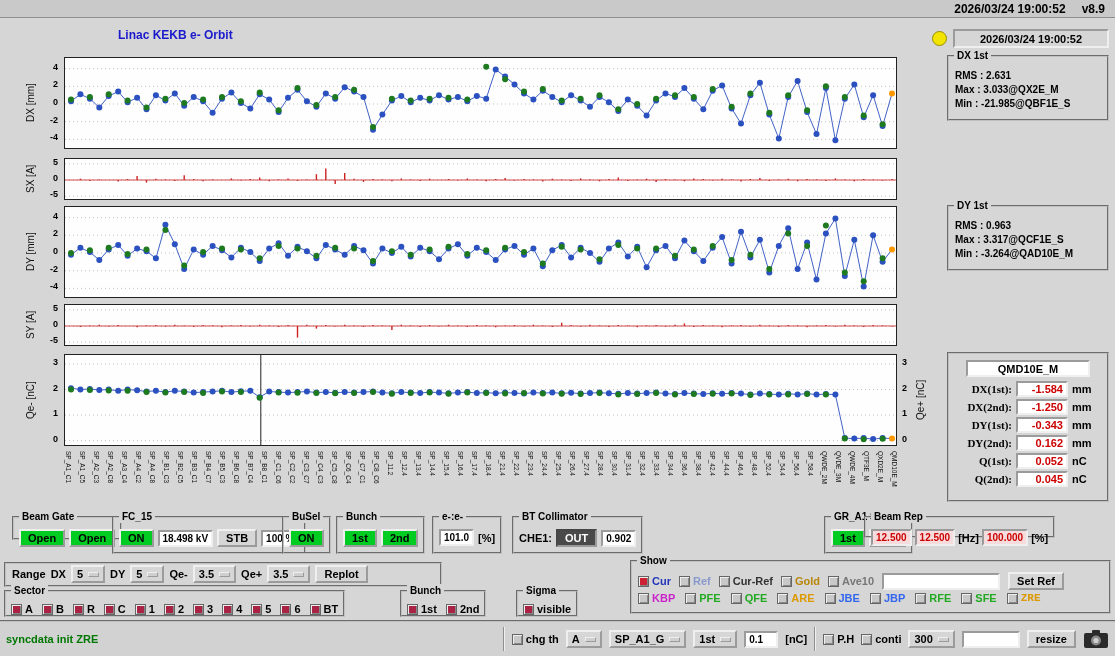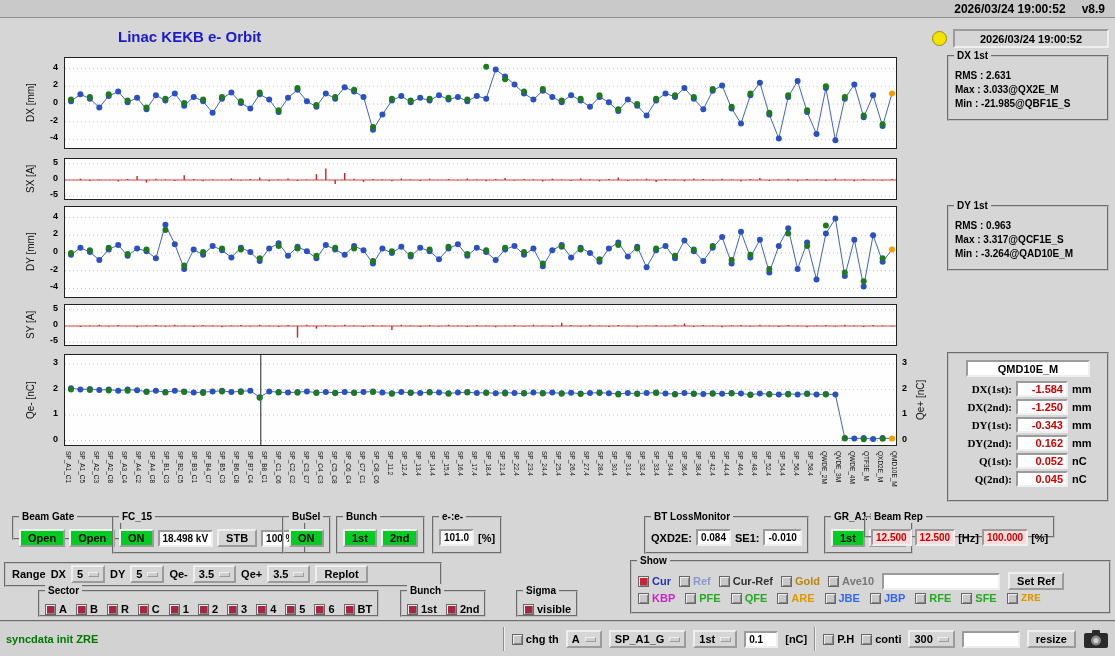--- a/index.html
+++ b/index.html
@@ -1,19 +1,19 @@
 <!DOCTYPE html>
 <html><head>
 <meta charset="utf-8">
 <style>
 *{box-sizing:border-box;margin:0;padding:0;font-family:"Liberation Sans",sans-serif;}
 body{width:1115px;height:656px;}
 #app{position:relative;width:1115px;height:656px;background:#d6d6d6;overflow:hidden;font-size:11px;color:#000;}
 .topbar{position:absolute;left:0;top:0;width:100%;height:18px;background:#c9c9c9;border-bottom:1px solid #8f8f8f;display:flex;justify-content:flex-end;align-items:center;gap:16px;padding:0 10px;font-weight:bold;font-size:12px;}
-.title{position:absolute;left:118px;top:28px;font-size:15px;font-weight:bold;color:#1a1acc;}
+.title{position:absolute;left:118px;top:28px;font-size:12px;font-weight:bold;color:#1a1acc;}
 .plot{position:absolute;left:64px;background:#fefefe;border:1px solid #222;}
 .ylab{position:absolute;left:22px;width:16px;display:flex;align-items:center;justify-content:center;writing-mode:vertical-rl;transform:rotate(180deg);font-size:10px;color:#111;}
 .ylab.rside{left:912px;}
 .yticks{position:absolute;left:40px;width:21px;font-size:9px;font-weight:bold;}
 .yticks span{position:absolute;right:3px;}
 .yticks.rside{left:899px;width:18px;}
 .yticks.rside span{left:3px;right:auto;}
 .xlabels{position:absolute;left:64px;top:451px;width:833px;height:58px;display:flex;justify-content:space-between;overflow:hidden;}
 .xlabels span{writing-mode:vertical-rl;font-size:6.5px;line-height:1;color:#111;white-space:nowrap;}
 .dot{position:absolute;left:932px;top:31px;width:15px;height:15px;border-radius:50%;background:#f2e400;border:1px solid #9a8e00;}
@@ -37,21 +37,21 @@
 .lbl{font-weight:bold;font-size:11px;}
 .dropdown{display:inline-flex;align-items:center;gap:5px;border:2px outset #efefef;background:#d6d6d6;padding:0 4px;height:18px;font-weight:bold;font-size:11px;cursor:pointer;}
 .mbar{width:11px;height:5px;border:1px outset #efefef;background:#cfcfcf;}
 .checkitem{display:inline-flex;align-items:center;gap:3px;font-weight:bold;font-size:11px;cursor:pointer;white-space:nowrap;}
 .cbox{width:11px;height:11px;border:1px solid #666;background:#c8c8c8;box-shadow:inset 1px 1px 0 #eee, inset -1px -1px 0 #888;flex:none;}
 .cbox.on{background:#aa2244;}
 .rangebar{left:4px;top:562px;width:438px;height:25px;}
 .rrow{display:flex;align-items:center;gap:5px;padding:1px 6px;}
 .showbox{left:630px;top:560px;width:481px;height:54px;padding:8px 6px 2px;}
 .showrow{display:flex;align-items:center;gap:8px;margin:2px 0;}
-.sectorbox{left:4px;top:590px;height:27px;margin-left:34px;}
+.sectorbox{left:4px;top:590px;height:27px;}
 .bunchbox{left:400px;top:590px;height:27px;}
 .sigmabox{left:516px;top:590px;height:27px;}
 .bottombar{position:absolute;left:0;top:620px;width:1115px;height:36px;border-top:2px groove #c0c0c0;display:flex;align-items:center;gap:7px;padding:0 6px;background:#d2d2d2;}
 .sync{color:#007700;font-weight:bold;font-size:11px;}
 .sep{width:2px;height:24px;border-left:1px solid #8f8f8f;border-right:1px solid #f0f0f0;flex:none;}
 .spacer{flex:1;}
 input.disp{outline:none;}
 </style>
 </head>
 <body>
@@ -864,27 +864,26 @@
       <button class="btn green">2nd</button>
     </div>
   </div>
   <div class="groupbox" style="left:432px;top:516px;height:38px">
     <span class="glabel">e-:e-</span>
     <div class="crow">
       <span class="disp">101.0</span>
       <span class="lbl">[%]</span>
     </div>
   </div>
-  <div class="groupbox" style="left:644px;top:516px;height:38px">
-    <span class="glabel">BT LossMonitor</span>
+  <div class="groupbox" style="left:512px;top:516px;height:38px">
+    <span class="glabel">BT Collimator</span>
     <div class="crow">
-      <span class="lbl">QXD2E:</span>
-      <span class="disp">0.084</span>
-      <span class="lbl">SE1:</span>
-      <span class="disp">-0.010</span>
+      <span class="lbl">CHE1:</span>
+      <button class="btn dark">OUT</button>
+      <span class="disp">0.902</span>
     </div>
   </div>
   <div class="groupbox" style="left:824px;top:516px;height:38px">
     <span class="glabel">GR_A1 SNSR</span>
     <div class="crow">
       <button class="btn green">1st</button>
       <button class="btn green">2nd</button>
     </div>
   </div>
   <div class="groupbox" style="left:864px;top:516px;height:22px">

